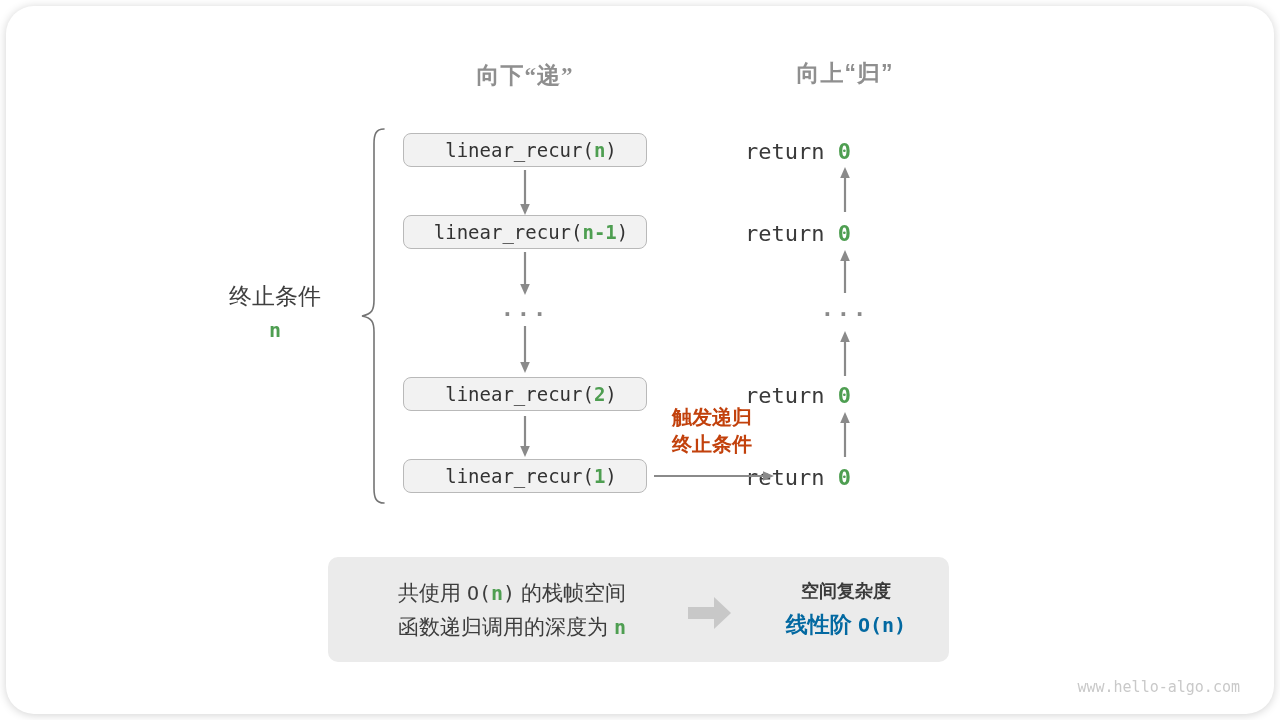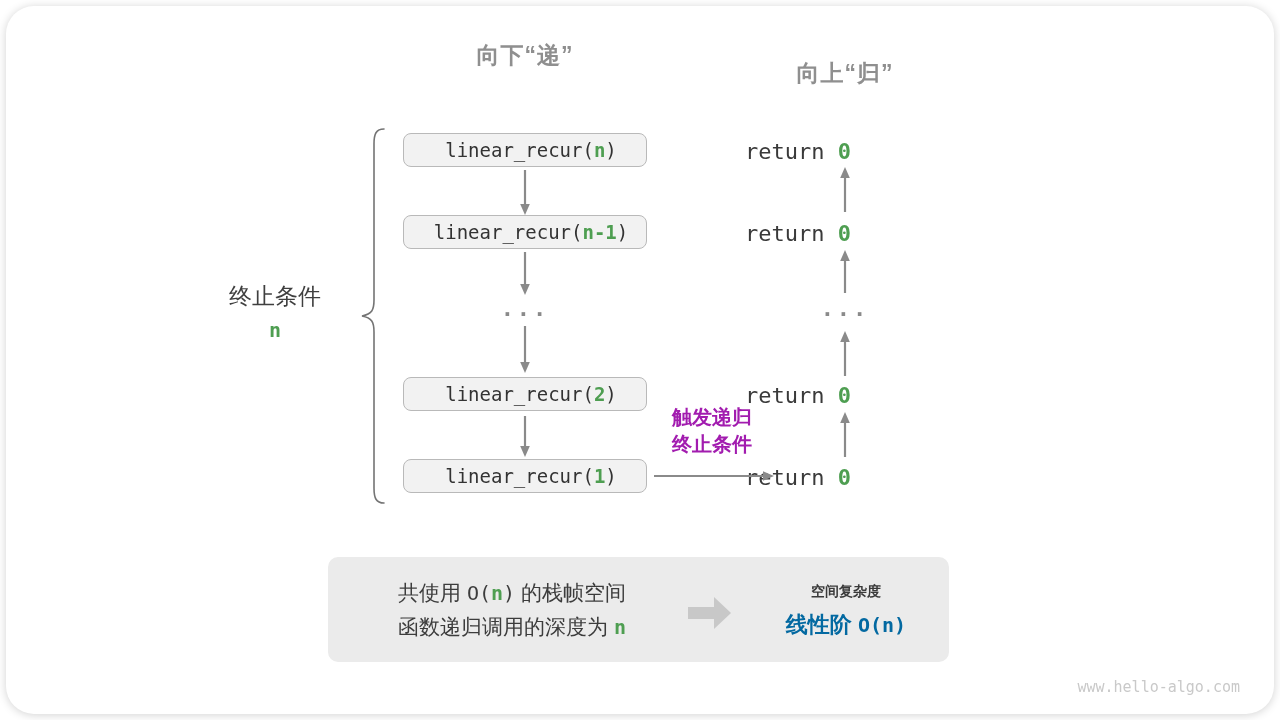--- a/index.html
+++ b/index.html
@@ -13,37 +13,37 @@
     font-family:"DejaVu Sans Mono",monospace;font-size:19px;color:#333333;white-space:pre;padding-left:12px;}
   .ret{left:745px;width:200px;height:24px;
     font-family:"DejaVu Sans Mono",monospace;font-size:22px;color:#3a3a3a;white-space:pre;}
   .green{color:#4e9e51;font-weight:bold;}
   .ellipsis{width:244px;text-align:center;font-family:"DejaVu Sans Mono",monospace;
     font-size:22px;font-weight:bold;color:#8a8a8a;letter-spacing:3px;}
   .depth-label{left:200px;width:150px;text-align:center;font-size:23px;color:#3f3f3f;font-weight:500;}
   .depth-value{left:200px;width:150px;text-align:center;font-family:"DejaVu Sans Mono",monospace;
     font-size:20px;font-weight:bold;color:#4e9e51;}
   .basecase{left:652px;width:120px;text-align:center;font-size:20px;font-weight:bold;
-    color:#a21caf;line-height:27px;}
+    color:#c2410c;line-height:27px;}
   .summary-box{left:328px;top:557px;width:621px;height:105px;background:#ebebeb;border-radius:10px;}
   .sum-left{left:352px;top:578px;width:320px;text-align:center;font-size:21px;color:#3c3c3c;}
   .sum-line{height:34px;line-height:30px;white-space:pre;}
   .sum-code{font-family:"DejaVu Sans Mono",monospace;font-size:20px;}
   .sum-right{left:758px;top:576px;width:176px;text-align:center;}
-  .sum-title{font-size:14px;font-weight:bold;color:#3a3a3a;height:34px;line-height:30px;}
+  .sum-title{font-size:18px;font-weight:bold;color:#3a3a3a;height:34px;line-height:30px;}
   .sum-result{font-size:22px;font-weight:bold;color:#0369a1;white-space:pre;}
   .watermark{right:40px;top:678px;font-family:"DejaVu Sans Mono",monospace;font-size:15px;color:#c9c9c9;}
   svg{display:block;}
 </style>
 </head>
 <body>
 
 <div class="card"></div>
 
-<div class="abs hdr" style="left:400px;top:40px;width:250px;">向下“递”</div>
+<div class="abs hdr" style="left:400px;top:60px;width:250px;font-family:Liberation Serif, serif;">向下“递”</div>
 <div class="abs hdr" style="left:735px;top:58px;width:220px;">向上“归”</div>
 
 <svg class="abs" style="left:352px;top:124px;" width="40" height="386">
   <path d="M 32 5 C 24 5 22 10 22 20 L 22 176 C 22 186 20 190 10 192 C 20 194 22 198 22 208 L 22 364 C 22 374 24 379 32 379" fill="none" stroke="#747474" stroke-width="1.6" stroke-linecap="round"></path>
 </svg>
 <div class="abs depth-label" style="top:281px;">终止条件</div>
 <div class="abs depth-value" style="top:318px;">n</div>
 
 <div class="abs code-box" style="top:133px;">
   <span>linear_recur(</span><span class="green">n</span><span>)</span>

